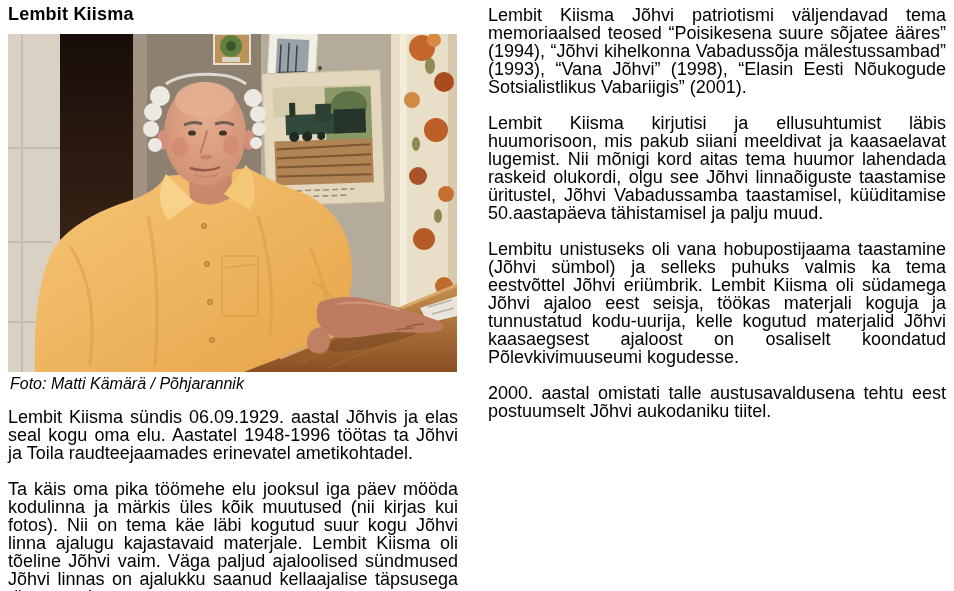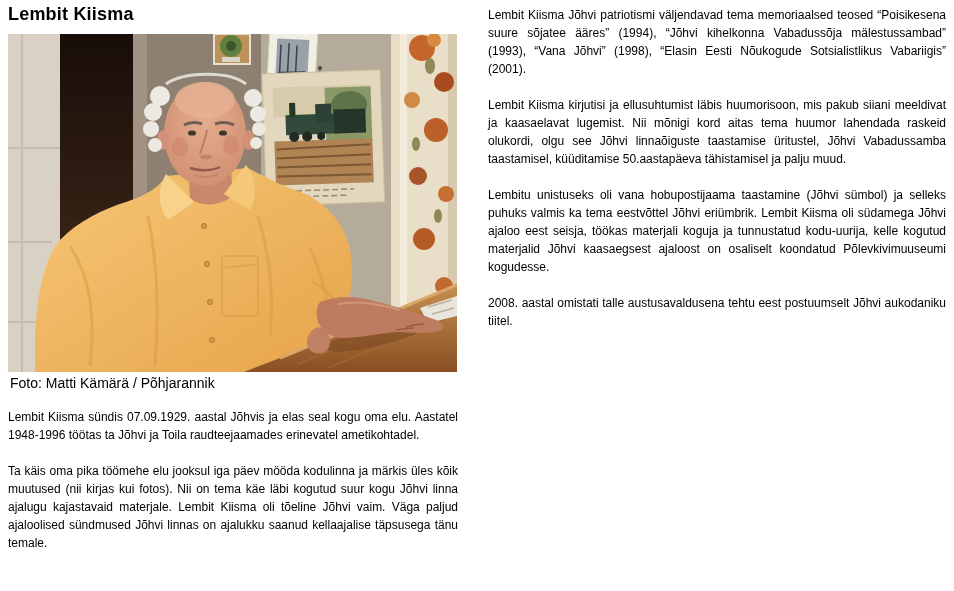--- a/index.html
+++ b/index.html
@@ -11,25 +11,25 @@
   .page { display: flex; padding: 0 8px; box-sizing: border-box; }
   .col-left  { width: 450px; flex: none; margin-right: 30px; }
   .col-right { width: 458px; flex: none; padding-top: 6px; }
   h1.title {
     font-size: 18px; line-height: 21px; font-weight: bold;
     margin: 4px 0 0 0; letter-spacing: 0.2px;
   }
   figure.photo-fig { margin: 9px 0 0 0; }
   svg.photo { display: block; width: 449px; height: 338px; }
   figcaption.caption {
-    font-size: 14px; line-height: 15px;
+    font-size: 16px; font-style: italic; line-height: 15px;
     margin: 4px 0 0 2px;
   }
   p.body-text {
-    font-size: 12px; line-height: 18px; text-align: justify;
+    font-size: 18px; line-height: 18px; text-align: justify;
     margin: 0 0 18px 0;
   }
   .col-left p.body-text.first { margin-top: 17px; }
 </style>
 </head>
 <body>
 
 <div class="page">
 
   <div class="col-left">
@@ -221,24 +221,24 @@
           <g stroke="#8f5138" stroke-width="1.5" fill="none" opacity="0.8">
             <path d="M398,293 C404,291 410,290 416,290"></path>
             <path d="M388,296 C394,295 400,294 406,294"></path>
           </g>
           <path d="M330,270 C350,266 372,270 392,276" stroke="#d9a184" stroke-width="2" fill="none" opacity="0.7"></path>
         </g>
       </svg>
       <figcaption class="caption">Foto: Matti Kämärä / Põhjarannik</figcaption>
     </figure>
 
-    <p class="body-text first">Lembit Kiisma sündis 07.09.1929. aastal Jõhvis ja elas seal kogu oma elu. Aastatel 1948-1996 töötas ta Jõhvi ja Toila raudteejaamades erinevatel ametikohtadel.</p>
+    <p class="body-text first">Lembit Kiisma sündis 06.09.1929. aastal Jõhvis ja elas seal kogu oma elu. Aastatel 1948-1996 töötas ta Jõhvi ja Toila raudteejaamades erinevatel ametikohtadel.</p>
     <p class="body-text">Ta käis oma pika töömehe elu jooksul iga päev mööda kodulinna ja märkis üles kõik muutused (nii kirjas kui fotos). Nii on tema käe läbi kogutud suur kogu Jõhvi linna ajalugu kajastavaid materjale. Lembit Kiisma oli tõeline Jõhvi vaim. Väga paljud ajaloolised sündmused Jõhvi linnas on ajalukku saanud kellaajalise täpsusega tänu temale.</p>
   </div>
 
   <div class="col-right">
     <p class="body-text">Lembit Kiisma Jõhvi patriotismi väljendavad tema memoriaalsed teosed “Poisikesena suure sõjatee ääres” (1994), “Jõhvi kihelkonna Vabadussõja mälestussambad” (1993), “Vana Jõhvi” (1998), “Elasin Eesti Nõukogude Sotsialistlikus Vabariigis” (2001).</p>
     <p class="body-text">Lembit Kiisma kirjutisi ja ellusuhtumist läbis huumorisoon, mis pakub siiani meeldivat ja kaasaelavat lugemist. Nii mõnigi kord aitas tema huumor lahendada raskeid olukordi, olgu see Jõhvi linnaõiguste taastamise üritustel, Jõhvi Vabadussamba taastamisel, küüditamise 50.aastapäeva tähistamisel ja palju muud.</p>
     <p class="body-text">Lembitu unistuseks oli vana hobupostijaama taastamine (Jõhvi sümbol) ja selleks puhuks valmis ka tema eestvõttel Jõhvi eriümbrik. Lembit Kiisma oli südamega Jõhvi ajaloo eest seisja, töökas materjali koguja ja tunnustatud kodu-uurija, kelle kogutud materjalid Jõhvi kaasaegsest ajaloost on osaliselt koondatud Põlevkivimuuseumi kogudesse.</p>
-    <p class="body-text">2008. aastal omistati talle austusavaldusena tehtu eest postuumselt Jõhvi aukodaniku tiitel.</p>
+    <p class="body-text">2000. aastal omistati talle austusavaldusena tehtu eest postuumselt Jõhvi aukodaniku tiitel.</p>
   </div>
 
 </div>
 
 </body></html>

